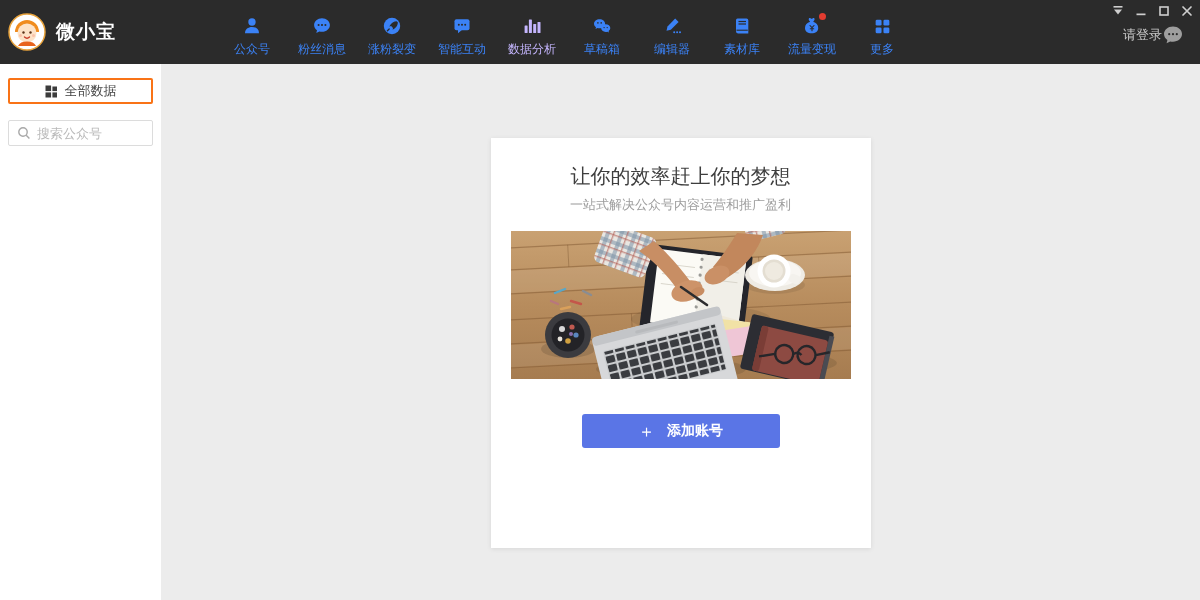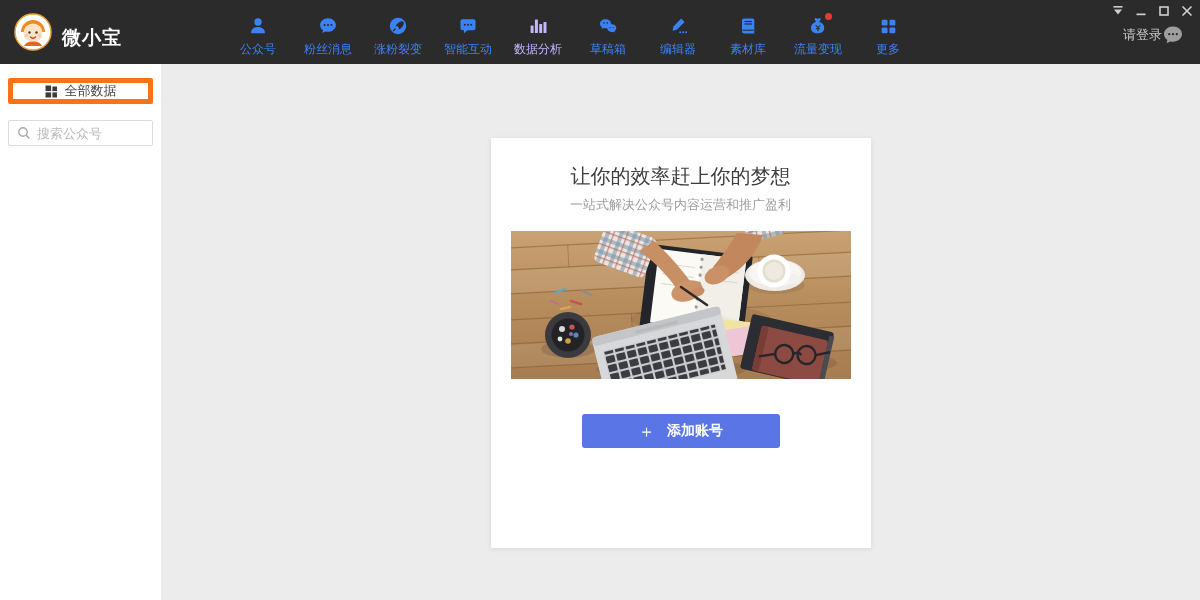--- a/index.html
+++ b/index.html
@@ -1,41 +1,41 @@
 <!DOCTYPE html>
 <html><head>
 <meta charset="utf-8">
 <style>
   * { margin:0; padding:0; box-sizing:border-box; }
   html,body { width:1200px; height:600px; overflow:hidden; }
   body { font-family:"Liberation Sans", sans-serif; background:#ececec; position:relative; }
 
   
   .topbar { position:absolute; top:0; left:0; width:1200px; height:64px; background:#2b2b2b; display:flex; align-items:center; }
-  .logo { display:flex; align-items:flex-end; padding-left:14px; }
+  .logo { display:flex; align-items:center; padding-left:8px; }
   .logo-badge { width:38px; height:38px; display:block; }
   .logo-text { color:#ffffff; font-size:19px; font-weight:600; letter-spacing:1px; margin-left:10px; }
 
   .nav { display:flex; margin-left:108px; gap:14px; }
   .nav-item { width:56px; padding-top:9px; display:flex; flex-direction:column; align-items:center; color:#3b82f6; cursor:pointer; position:relative; }
   .nav-item .nav-icon { height:22px; display:flex; align-items:center; justify-content:center; position:relative; }
   .nav-item .nav-label { font-size:12px; margin-top:4px; white-space:nowrap; }
   .nav-item.active { color:#c4b5fd; }
   .badge-dot { position:absolute; top:-2px; right:-4px; width:7px; height:7px; border-radius:50%; background:#e23c30; }
 
   .topbar-right { margin-left:auto; display:flex; align-items:center; padding-right:16px; margin-top:6px; }
   .login { color:#c9c9c9; font-size:13px; cursor:pointer; }
   .feedback-icon { width:22px; height:22px; display:block; cursor:pointer; }
 
   .win-controls { position:absolute; top:4px; right:6px; display:flex; gap:9px; }
   .win-btn { width:14px; height:14px; display:flex; align-items:center; justify-content:center; cursor:pointer; }
 
   
   .sidebar { position:absolute; top:64px; left:0; width:161px; height:536px; background:#ffffff; padding:14px 8px 0; }
-  .side-btn { width:100%; height:26px; background:#fff; border:5px solid #f97316; border-radius:2px; display:flex; align-items:center; justify-content:center; gap:7px; font-size:13px; color:#424242; cursor:pointer; font-family:inherit; }
+  .side-btn { width:100%; height:26px; background:#fff; border:2px solid #f97316; border-radius:2px; display:flex; align-items:center; justify-content:center; gap:7px; font-size:13px; color:#424242; cursor:pointer; font-family:inherit; }
   .side-search { margin-top:16px; width:100%; height:26px; border:1px solid #dcdcdc; border-radius:2px; background:#fff; display:flex; align-items:center; padding:0 8px; gap:6px; }
   .side-search input { border:none; outline:none; flex:1; font-size:13px; color:#333; font-family:inherit; min-width:0; }
   .side-search input::placeholder { color:#b8b8b8; }
 
   .collapse-handle { position:absolute; left:161px; top:311px; width:15px; height:32px; background:#525252; border-radius:0 4px 4px 0; color:#d6d6d6; font-size:13px; display:flex; align-items:center; justify-content:center; cursor:pointer; user-select:none; }
 
   
   .main { position:absolute; top:64px; left:161px; width:1039px; height:536px; background:#ececec; }
   .card { width:380px; height:410px; margin:74px auto 0; background:#ffffff; box-shadow:0 1px 5px rgba(0,0,0,0.09); text-align:center; }
   .card h1 { padding-top:26px; font-size:20px; line-height:24px; font-weight:400; color:#3e3e3e; }

